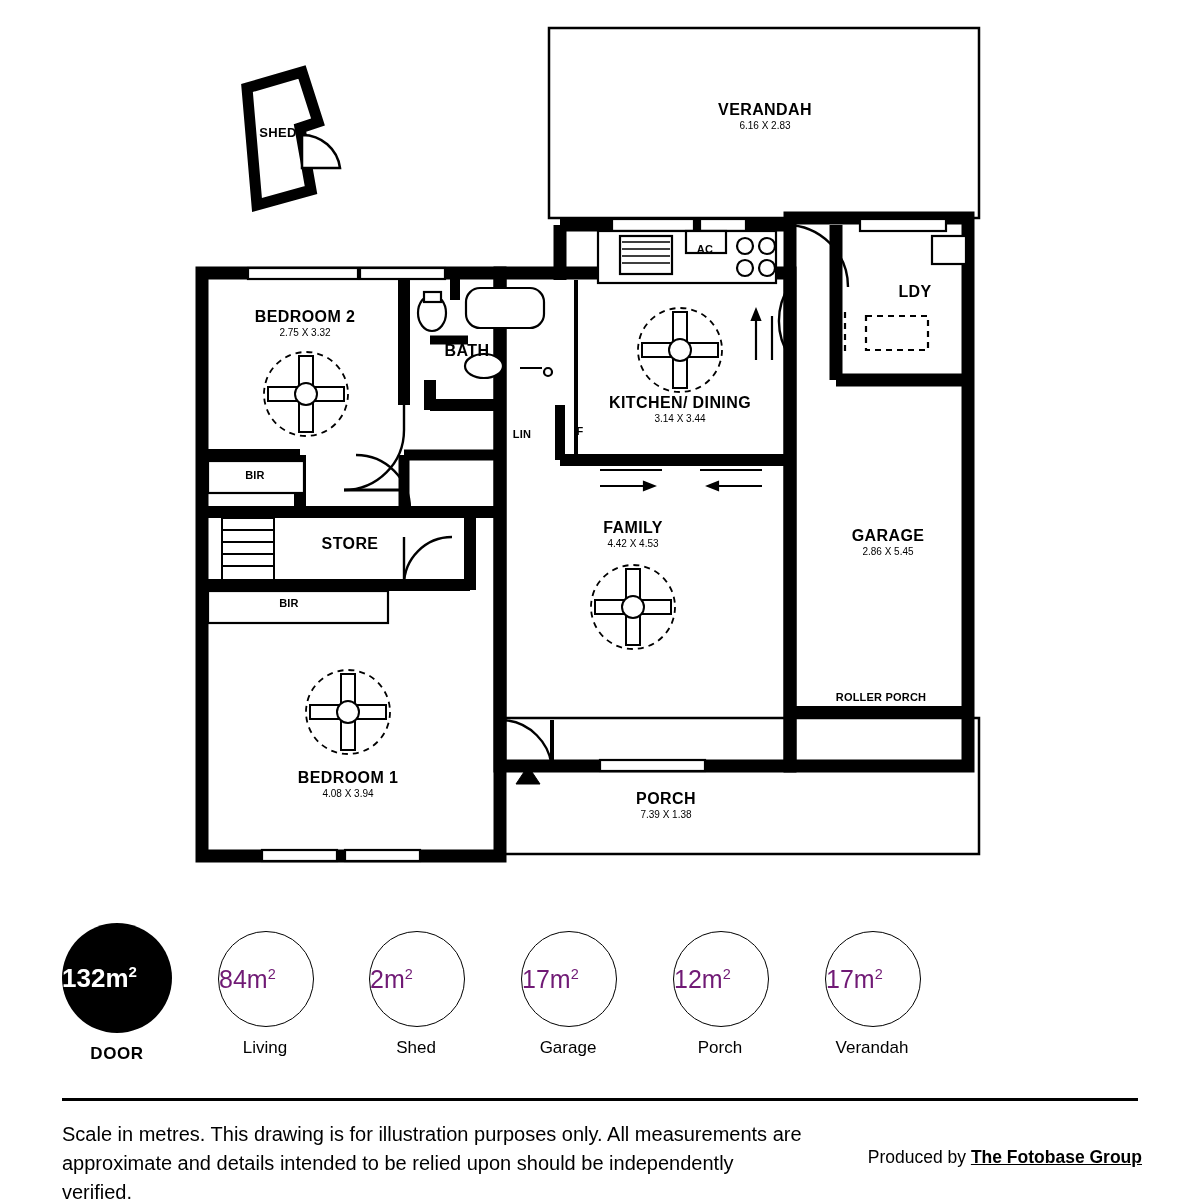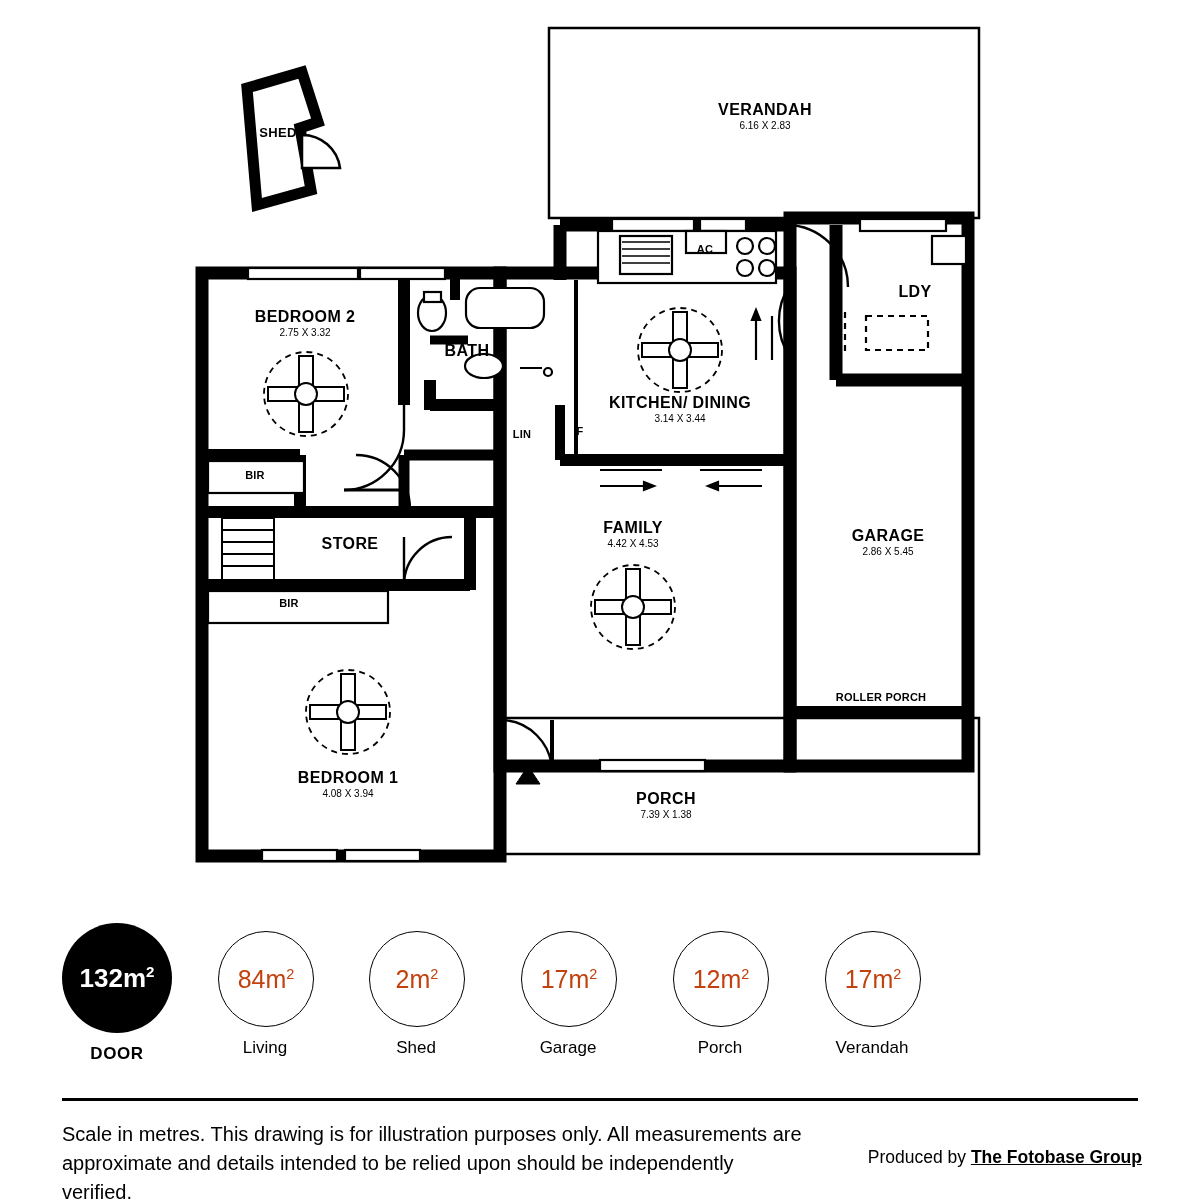--- a/index.html
+++ b/index.html
@@ -14,23 +14,23 @@
   #plan{position:absolute;left:0;top:0;width:1200px;height:900px;}
   .lbl{position:absolute;text-align:center;line-height:1.25;}
   .lbl .name{font-weight:bold;font-size:16px;letter-spacing:.4px;}
   .lbl .dim{font-size:10px;}
   .lbl.small .name{font-size:13px;letter-spacing:.3px;}
   .lbl.tiny .name{font-size:11px;letter-spacing:.2px;}
 
   
   #summary{position:absolute;left:0;top:905px;width:1200px;height:185px;}
   .circle-item{position:absolute;text-align:center;}
-  .circ{border-radius:50%;display:flex;align-items:center;justify-content:center;}
+  .circ{border-radius:50%;display:flex;align-items:center;}
   .circ.total{width:110px;height:110px;background:#000;color:#fff;}
-  .circ.plain{width:94px;height:94px;border:1.6px solid #000;background:#fff;color:#c2410c;}
+  .circ.plain{width:94px;height:94px;border:1.6px solid #000;background:#fff;color:#701a75;}
   .circ .val{font-size:26px;font-weight:bold;}
   .circ.plain .val{font-size:25px;font-weight:normal;}
   .circ .val sup{font-size:.58em;vertical-align:super;}
   .cap{margin-top:11px;font-size:17px;}
   .cap.total{font-weight:bold;letter-spacing:.6px;font-size:17px;}
 
   #hr{position:absolute;left:62px;top:1098px;width:1076px;height:2.5px;background:#000;}
   #footer{position:absolute;left:62px;top:1112px;width:1080px;}
   #disclaimer{position:absolute;left:0;top:8px;width:740px;font-size:20px;line-height:1.45;}
   #producer{position:absolute;right:0;top:35px;font-size:17.5px;white-space:nowrap;}

